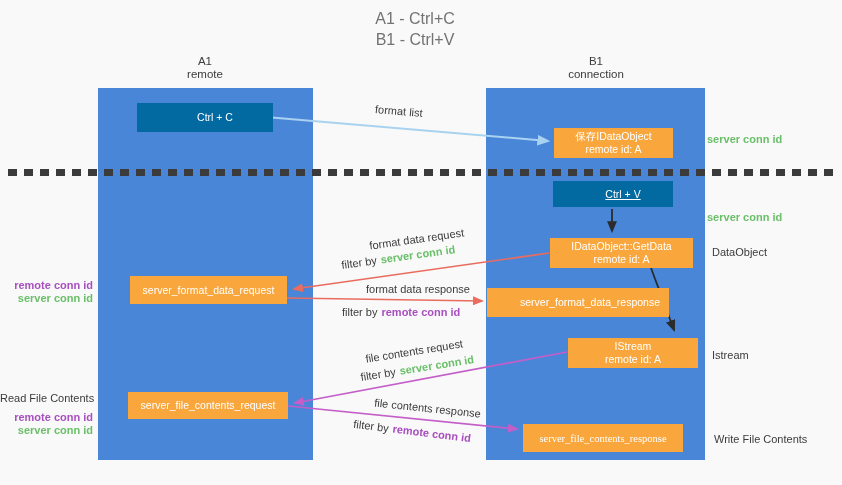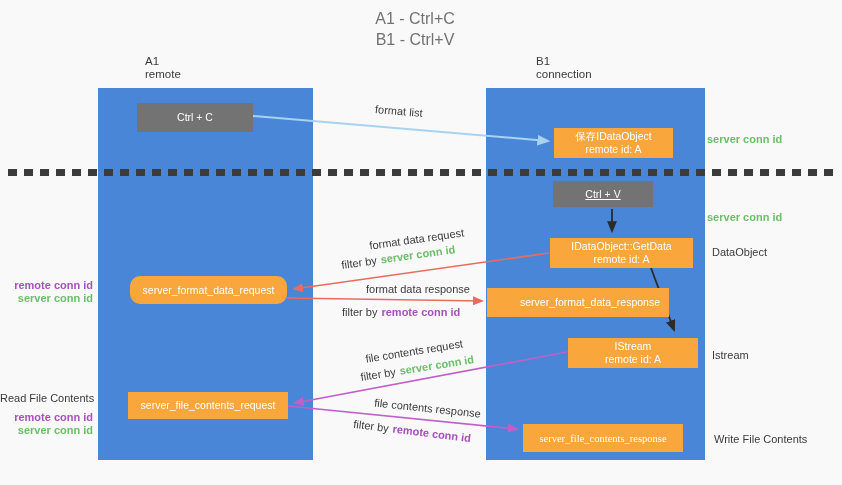--- a/index.html
+++ b/index.html
@@ -12,40 +12,40 @@
     position:relative;
     width:842px;height:485px;
     background:#f9f9f9;
     overflow:hidden;
   }
   .title{
     position:absolute;left:330px;top:8px;width:170px;
     text-align:center;font-size:16px;line-height:21px;color:#737373;
   }
   .col-header{
-    position:absolute;width:120px;text-align:left;
+    position:absolute;width:120px;text-align:center;
     font-size:11.5px;line-height:13px;color:#3c3c3c;
   }
   .column{
     position:absolute;top:88px;height:372px;
     background:#4a86d8;
   }
   .col-left{left:98px;width:215px;}
   .col-right{left:486px;width:219px;}
   .dotted{
     position:absolute;left:8px;right:8px;top:169px;height:7px;
     background:repeating-linear-gradient(to right,#3b3b3b 0 9px,transparent 9px 16px);
   }
   .node{
     position:absolute;display:flex;flex-direction:column;
     align-items:center;justify-content:center;
     color:#ffffff;text-align:center;z-index:3;
   }
   .node .ln{font-size:10.5px;line-height:13px;}
-  .node-green{background:#737373;}
+  .node-green{background:#0369a1;padding-left:20px;}
   .node-orange{background:#f9a63d;}
   .arrows{position:absolute;left:0;top:0;z-index:2;pointer-events:none;}
   .lbl{
     position:absolute;font-size:11px;line-height:13px;color:#3c3c3c;
     white-space:nowrap;z-index:4;
   }
   .green-t{color:#6abf69;font-weight:bold;}
   .purple-t{color:#a94fc0;font-weight:bold;}
   .filter-colored{margin-left:4px;}
   .side-left{
@@ -116,21 +116,21 @@
 
   <div class="node node-green" style="left:553px;top:181px;width:100px;height:26px;text-decoration:underline;">
     <span class="ln">Ctrl + V</span>
   </div>
 
   <div class="node node-orange" style="left:550px;top:238px;width:143px;height:30px;">
     <span class="ln">IDataObject::GetData</span>
     <span class="ln">remote id: A</span>
   </div>
 
-  <div class="node node-orange" style="left:130px;top:276px;width:157px;height:28px;border-radius:10px;">
+  <div class="node node-orange" style="left:130px;top:276px;width:157px;height:28px;">
     <span class="ln">server_format_data_request</span>
   </div>
 
   <div class="node node-orange" style="left:487px;top:288px;width:158px;height:29px;padding-left:24px;">
     <span class="ln">server_format_data_response</span>
   </div>
 
   <div class="node node-orange" style="left:568px;top:338px;width:130px;height:30px;">
     <span class="ln">IStream</span>
     <span class="ln">remote id: A</span>

